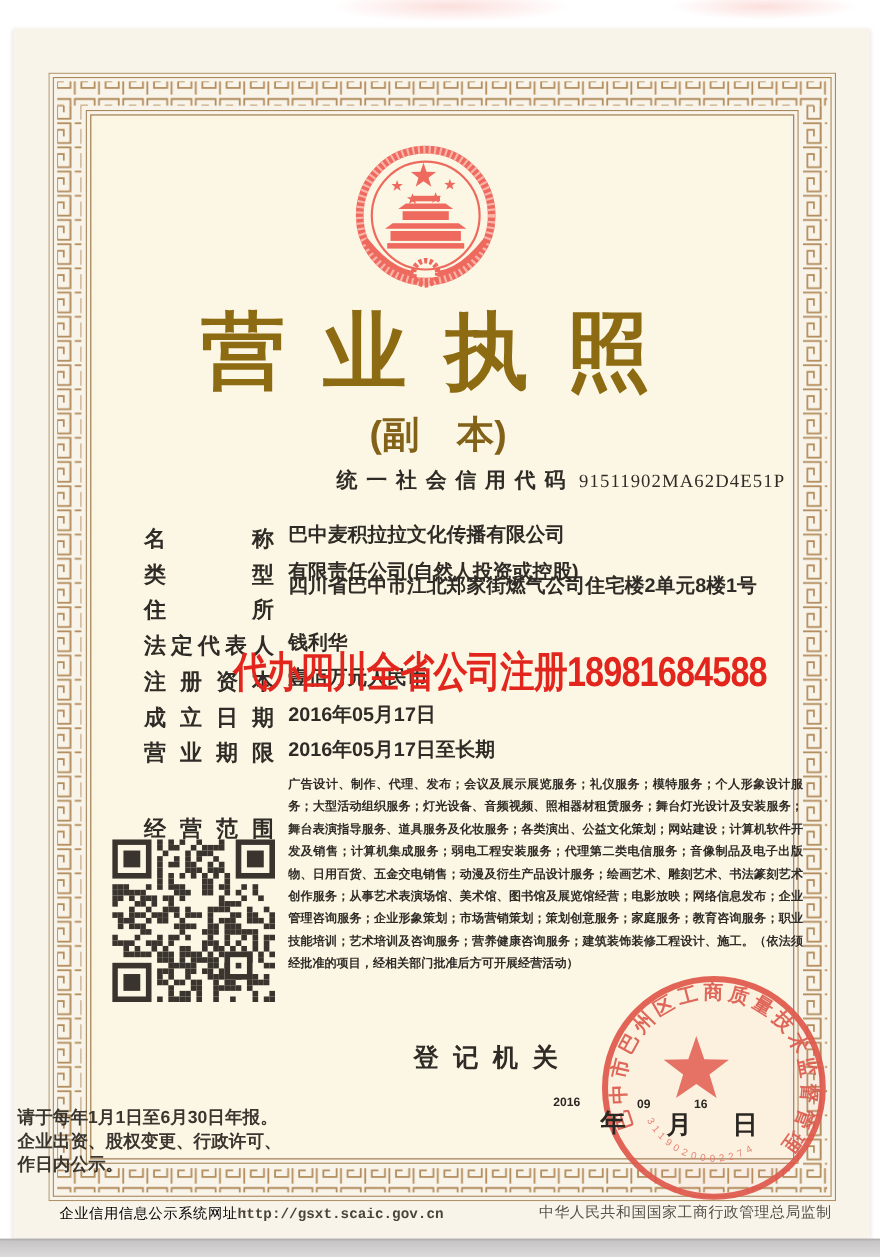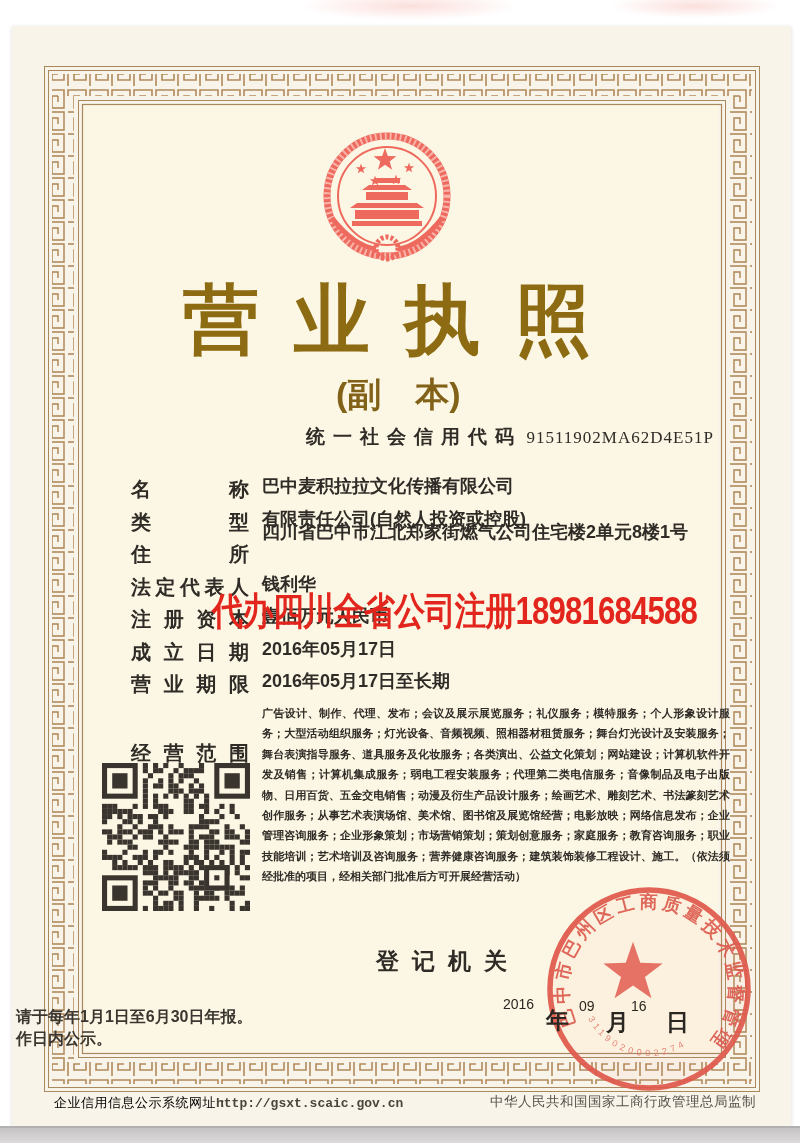--- a/index.html
+++ b/index.html
@@ -29,21 +29,21 @@
   .scope-value{left:262px;top:703px;width:468px;font-size:11px;font-weight:600;line-height:20.4px;
                color:#2f2b26;text-align:justify;white-space:normal;z-index:3;}
   
   .qr{left:102px;top:763px;z-index:3;}
   
   .watermark{left:212px;top:586px;font-size:38px;font-weight:bold;color:#e3261d;white-space:nowrap;
              transform:scaleX(.82);transform-origin:left top;z-index:9;letter-spacing:-1px;}
   
   .registrar{left:376px;top:946px;font-size:23px;font-weight:bold;letter-spacing:13px;
              color:#2f2b26;white-space:nowrap;z-index:4;}
-  .dt-num{font-size:14px;font-weight:normal;color:#2a2622;z-index:8;text-align:center;}
+  .dt-num{font-size:11px;font-weight:bold;color:#2a2622;z-index:8;text-align:center;}
   .dt-unit{font-size:23px;font-weight:bold;color:#2a2622;z-index:8;}
   
   .seal{left:533px;top:873px;z-index:7;opacity:.92;}
   
   .annual-note{left:16px;top:1006px;width:250px;font-size:16px;font-weight:600;line-height:21.5px;
                color:#3a362f;z-index:8;}
   .portal-url{left:216px;top:1096px;font-family:"Liberation Mono","DejaVu Sans Mono",monospace;
               font-size:13px;font-weight:bold;color:#4a443c;z-index:8;white-space:nowrap;}
   .portal-label{left:54px;top:1094px;font-size:13px;color:#000000;letter-spacing:.5px;z-index:3;}
   .issuer{left:490px;top:1093px;font-size:13.5px;color:#55504a;letter-spacing:.5px;z-index:3;}
@@ -470,19 +470,20 @@
   <text font-size="18" font-weight="bold" fill="#dd5b4e" letter-spacing="4">
     <textPath href="#sealArcTop" startOffset="20">巴中市巴州区工商质量技术监督管理局</textPath>
   </text>
   <text font-size="9" fill="#e57a6e" letter-spacing="4">
     <textPath href="#sealArcBottom" startOffset="8">3119020002274</textPath>
   </text>
 </svg>
 
 <div class="abs annual-note">
   <div>请于每年1月1日至6月30日年报。</div>
+  <div>企业出资、股权变更、行政许可、</div>
   <div>作日内公示。</div>
 </div>
 <div class="abs portal-url">http://gsxt.scaic.gov.cn</div>
 <div class="abs portal-label">企业信用信息公示系统网址：</div>
 <div class="abs issuer">中华人民共和国国家工商行政管理总局监制</div>
 
 <div class="abs scan-strip"></div>
 
 </body></html>

